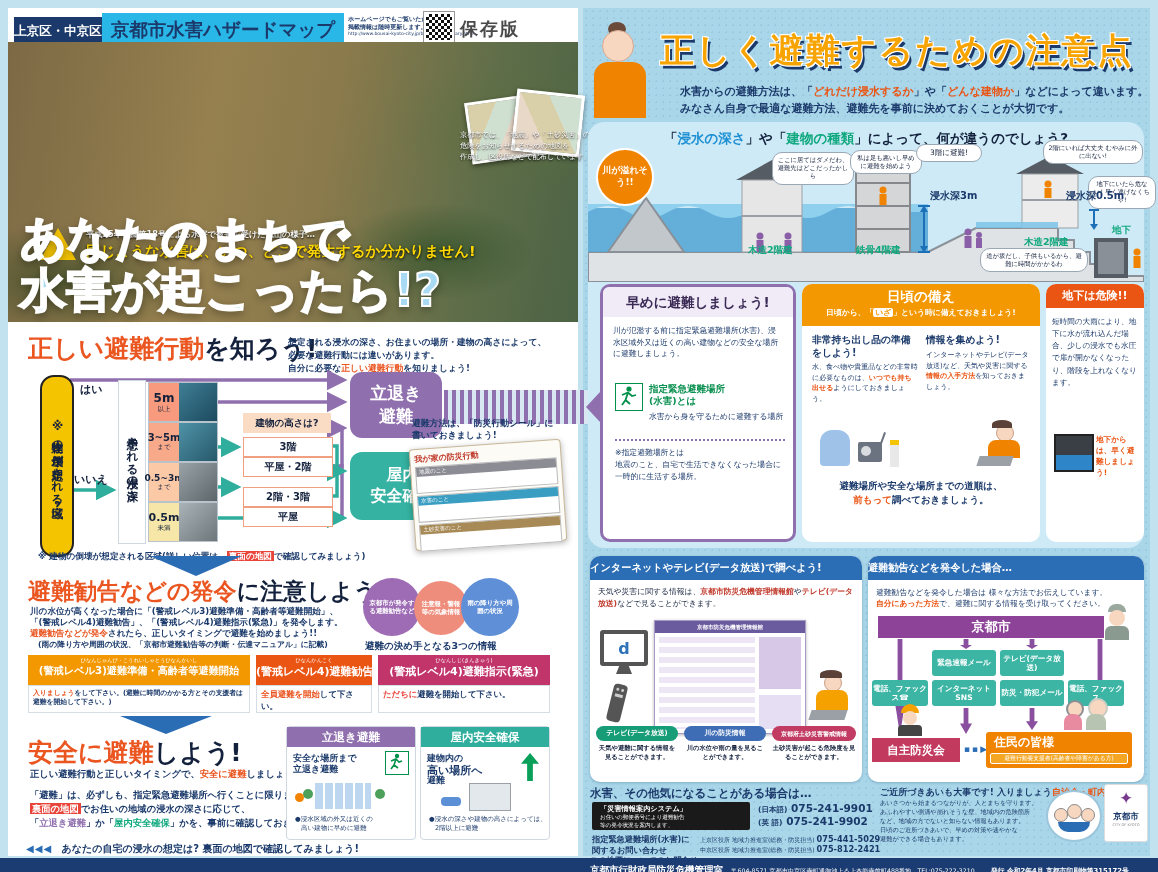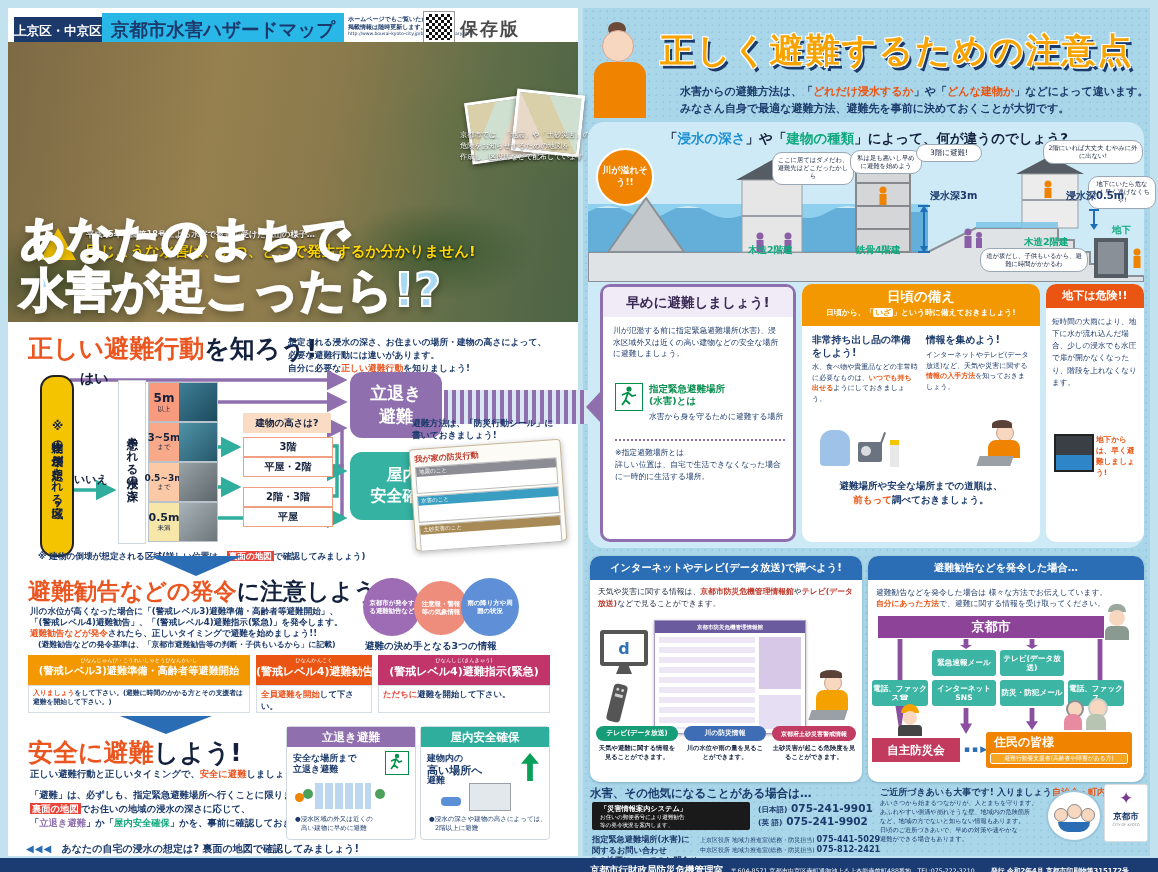--- a/index.html
+++ b/index.html
@@ -31,21 +31,21 @@
   .optbox{position:absolute;background:#fff;border:1.5px solid #f0a080;height:18px;width:88px;
      font-size:10px;font-weight:bold;color:#14213d;text-align:center;line-height:18px}
   .bigbox{position:absolute;border-radius:12px;color:#fff;font-weight:bold;text-align:center;
      display:flex;flex-direction:column;justify-content:center}
   .downarrow{position:absolute;background:#2b6db5;clip-path:polygon(0 0,100% 0,50% 100%)}
   .lvl-h{position:absolute;left:0;top:0;right:0;height:30px;color:#fff;text-align:center}
   .lvl-b{position:absolute;left:0;top:30px;right:0;bottom:0;background:#fff;border:1px solid #d5dde5;padding:3px 4px}
   .card-h{position:absolute;left:0;top:0;right:0;height:20px;color:#fff;font-weight:bold;font-size:11.5px;text-align:center;line-height:20px}
   .panel{position:absolute;background:#fff;border-radius:10px;box-shadow:0 1px 3px rgba(0,60,100,.25)}
   .panel-h{position:absolute;left:0;top:0;right:0;height:24px;background:#2c6eb5;border-radius:10px 10px 0 0;
-     color:#fff;font-weight:bold;font-size:10.2px;text-align:center;line-height:24px}
+     color:#fff;font-weight:bold;font-size:10.2px;text-align:left;line-height:24px}
   .chan{position:absolute;background:#3cb5a5;color:#fff;font-weight:bold;font-size:7.6px;text-align:center;
      border-radius:3px;display:flex;align-items:center;justify-content:center;white-space:normal;line-height:1.2}
   .parr{position:absolute;background:#8a4f9e;clip-path:polygon(30% 0,70% 0,70% 60%,100% 60%,50% 100%,0 60%,30% 60%)}
   .circ{position:absolute;border-radius:50%;color:#fff;font-weight:bold;display:flex;align-items:center;justify-content:center;
      text-align:center;white-space:normal;font-size:6.4px;line-height:1.3;padding:5px;box-sizing:border-box}
   .co-h{height:15px;border-radius:8px;color:#fff;font-weight:bold;font-size:6.8px;text-align:center;line-height:15px}
   .co-d{font-size:6.3px;color:#14213d;text-align:center;line-height:1.35;white-space:normal;margin-top:3px;font-weight:bold}
   .sealrow{border:1px solid #bbb;margin-top:2px;background:#fff}
   .sealrow>div:first-child{height:9px;color:#fff;font-size:5.5px;line-height:9px;padding-left:3px}
 </style>
@@ -104,21 +104,21 @@
     <path d="M313,106 H322 V68 H324" stroke="#8f6fae" stroke-width="3.5" fill="none" marker-end="url(#ap)"></path>
     <path d="M313,156 H322 V104" stroke="#8f6fae" stroke-width="3.5" fill="none"></path>
     <path d="M52,130 H93" stroke="#2fae9d" stroke-width="3.5" fill="none" marker-end="url(#at)"></path>
     <path d="M196,87 H218" stroke="#2fae9d" stroke-width="3.5" fill="none" marker-end="url(#at)"></path>
     <path d="M196,127 H218" stroke="#2fae9d" stroke-width="3.5" fill="none" marker-end="url(#at)"></path>
     <path d="M313,86 H317 V136 H313" stroke="#2fae9d" stroke-width="3.5" fill="none"></path>
     <path d="M317,111 H324" stroke="#2fae9d" stroke-width="3.5" fill="none" marker-end="url(#at)"></path>
     <path d="M196,158 H324" stroke="#2fae9d" stroke-width="3.5" fill="none" marker-end="url(#at)"></path>
   </svg>
 
-  <div class="t b" style="left:80px;top:370px;font-size:14px">はい</div>
+  <div class="t b" style="left:80px;top:382px;font-size:11px">はい</div>
   <div class="t b" style="left:74px;top:472px;font-size:11px">いいえ</div>
   <div class="t" style="left:40px;top:375px;width:30px;height:178px;background:#f5c400;border:2.5px solid #222;border-radius:14px;
               writing-mode:vertical-rl;text-orientation:upright;font-size:11.5px;font-weight:bold;
               display:flex;align-items:center;justify-content:center">※建物の倒壊が想定される区域?</div>
   <div class="t" style="left:118px;top:380px;width:26px;height:162px;background:#fff;border:1px solid #cfd8e0;
               writing-mode:vertical-rl;text-orientation:upright;font-size:11.5px;font-weight:bold;
               display:flex;align-items:center;justify-content:center">予想される浸水の深さ</div>
 
   <div class="t" style="left:148px;top:382px;width:68px;height:38px;display:flex;border:1px solid #b9c3cc">
     <div class="tile-lab" style="background:#f79a7d">
@@ -190,21 +190,21 @@
   <div class="downarrow" style="left:150px;top:556px;width:92px;height:20px"></div>
 
   <div class="t b" style="left:28px;top:576px;font-size:23px">
     <span class="orange">避難勧告などの発令</span><span>に注意しよう!</span>
   </div>
   <div class="t b navy" style="left:30px;top:606px;font-size:8.6px">川の水位が高くなった場合に「(警戒レベル3)避難準備・高齢者等避難開始」、</div>
   <div class="t b navy" style="left:30px;top:617px;font-size:8.6px">「(警戒レベル4)避難勧告」、「(警戒レベル4)避難指示(緊急)」を発令します。</div>
   <div class="t b navy" style="left:30px;top:628px;font-size:8.6px">
     <span class="orange">避難勧告などが発令</span><span>されたら、正しいタイミングで避難を始めましょう!!</span>
   </div>
-  <div class="t b navy" style="left:38px;top:639px;font-size:7.8px">(避難勧告などの発令基準は、「京都市避難勧告等の判断・子供もいるから」に記載)</div>
+  <div class="t b navy" style="left:38px;top:639px;font-size:7.8px">(雨の降り方や周囲の状況、「京都市避難勧告等の判断・伝達マニュアル」に記載)</div>
 
   <div class="circ" style="left:363px;top:578px;width:58px;height:58px;background:#9e6cb5">京都市が発令する避難勧告など</div>
   <div class="circ" style="left:414px;top:581px;width:54px;height:54px;background:#ef8d7d">注意報・警報等の気象情報</div>
   <div class="circ" style="left:461px;top:578px;width:58px;height:58px;background:#5f8fd6">雨の降り方や周囲の状況</div>
   <div class="t b navy" style="left:365px;top:640px;font-size:9.5px;text-shadow:0 0 3px #fff">避難の決め手となる3つの情報</div>
 
   <div class="t" style="left:28px;top:655px;width:222px;height:58px">
     <div class="lvl-h" style="background:#f39800">
       <div style="font-size:5.2px;margin-top:2px">ひなんじゅんび・こうれいしゃとうひなんかいし</div>
       <div class="b" style="font-size:10.2px">(警戒レベル3)避難準備・高齢者等避難開始</div>
@@ -363,21 +363,21 @@
       <svg width="23" height="23" viewBox="0 0 23 23">
           <circle cx="13" cy="5" r="2.6" fill="#00904a"></circle>
           <path d="M6,11 L12,8.5 L16,12 L20,11 M12,8.5 L9.5,16 L6,21 M9.5,16 L14,20" stroke="#00904a" stroke-width="1.8" fill="none"></path>
         </svg>
     </div>
     <div class="b" style="position:absolute;left:46px;top:96px;color:#0a9050;font-size:9.5px"><span>指定緊急避難場所</span></div>
     <div class="b" style="position:absolute;left:46px;top:108px;color:#0a9050;font-size:9.5px"><span>(水害)とは</span></div>
     <div class="w navy" style="position:absolute;left:46px;top:124px;width:140px;font-size:7.8px;line-height:1.5">水害から身を守るために避難する場所</div>
     <div style="position:absolute;left:12px;top:152px;width:170px;border-top:2px dotted #9070ad"></div>
     <div class="navy" style="position:absolute;left:12px;top:160px;font-size:7.8px">※指定避難場所とは</div>
-    <div class="w navy" style="position:absolute;left:12px;top:172px;width:172px;font-size:7.8px;line-height:1.5">詳しい位置は、自宅で生活できなくなった場合に一時的に生活する場所。</div>
+    <div class="w navy" style="position:absolute;left:12px;top:172px;width:172px;font-size:7.8px;line-height:1.5">地震のこと、自宅で生活できなくなった場合に一時的に生活する場所。</div>
   </div>
   <div class="t" style="left:586px;top:392px;width:0;height:0;border-top:15px solid transparent;border-bottom:15px solid transparent;border-right:14px solid #8f6fae"></div>
 
   <div class="t" style="left:802px;top:284px;width:238px;height:258px;background:#fff;border-radius:10px">
     <div style="height:42px;background:#f39800;border-radius:10px 10px 0 0">
       <div class="b white ctr" style="font-size:13.5px;padding-top:4px">日頃の備え</div>
       <div class="white ctr b" style="font-size:7.8px;margin-top:1px">
         <span>日頃から、「</span><span style="background:#fff;color:#f39800;padding:0 2px;border-radius:2px">いざ</span><span>」という時に備えておきましょう!</span>
       </div>
     </div>

